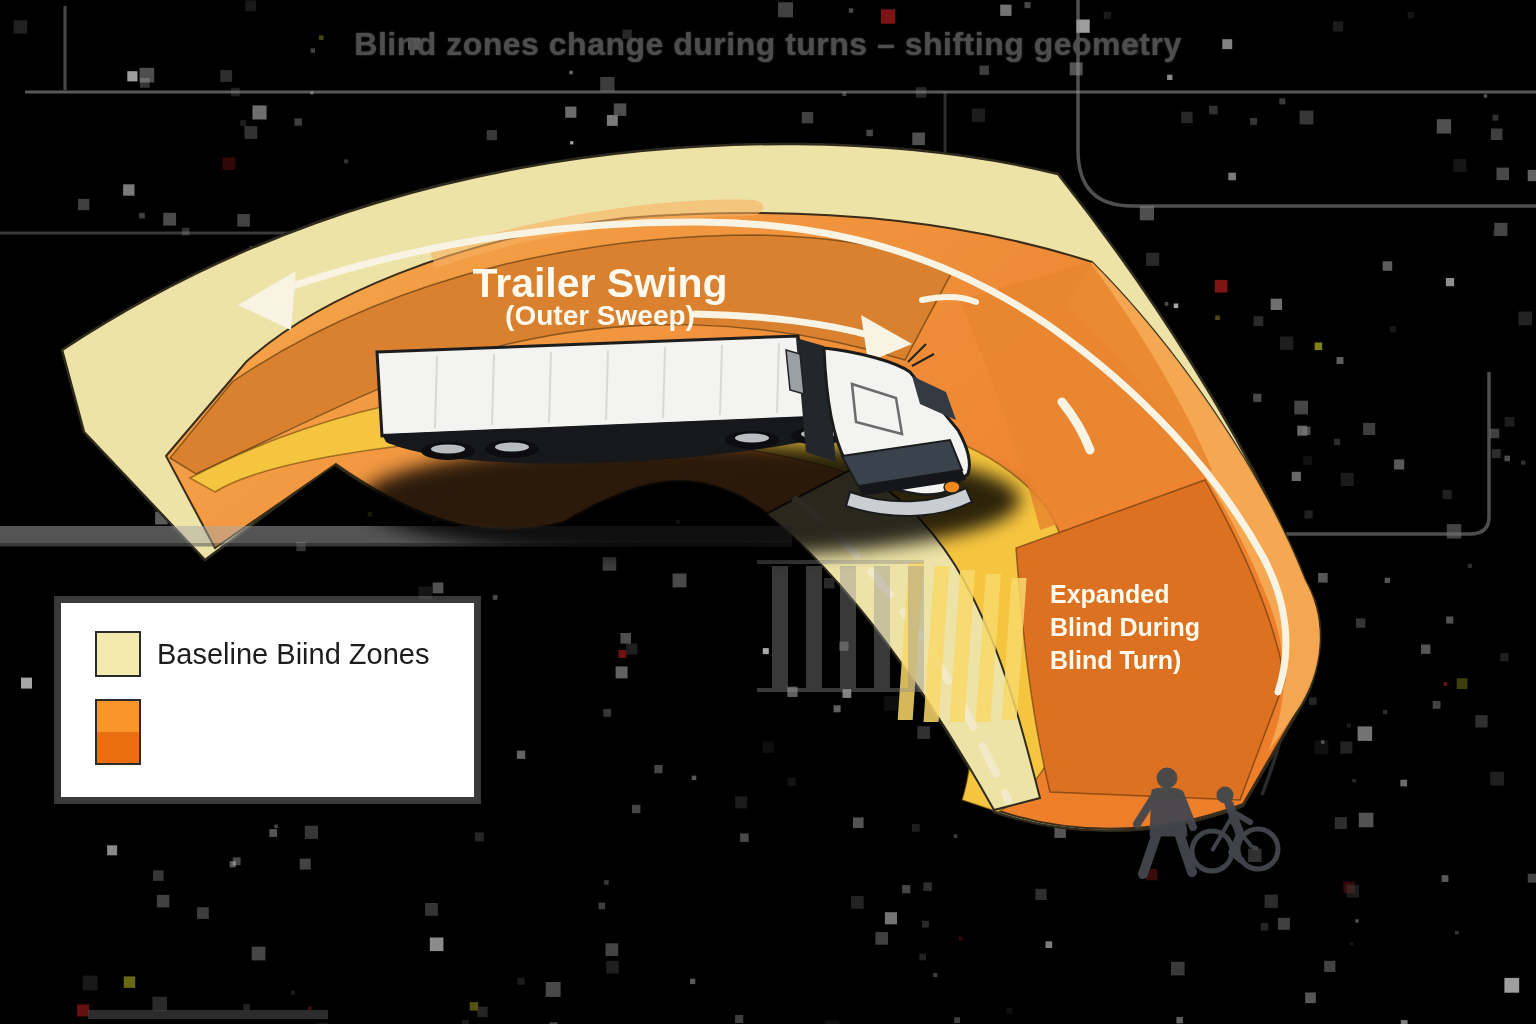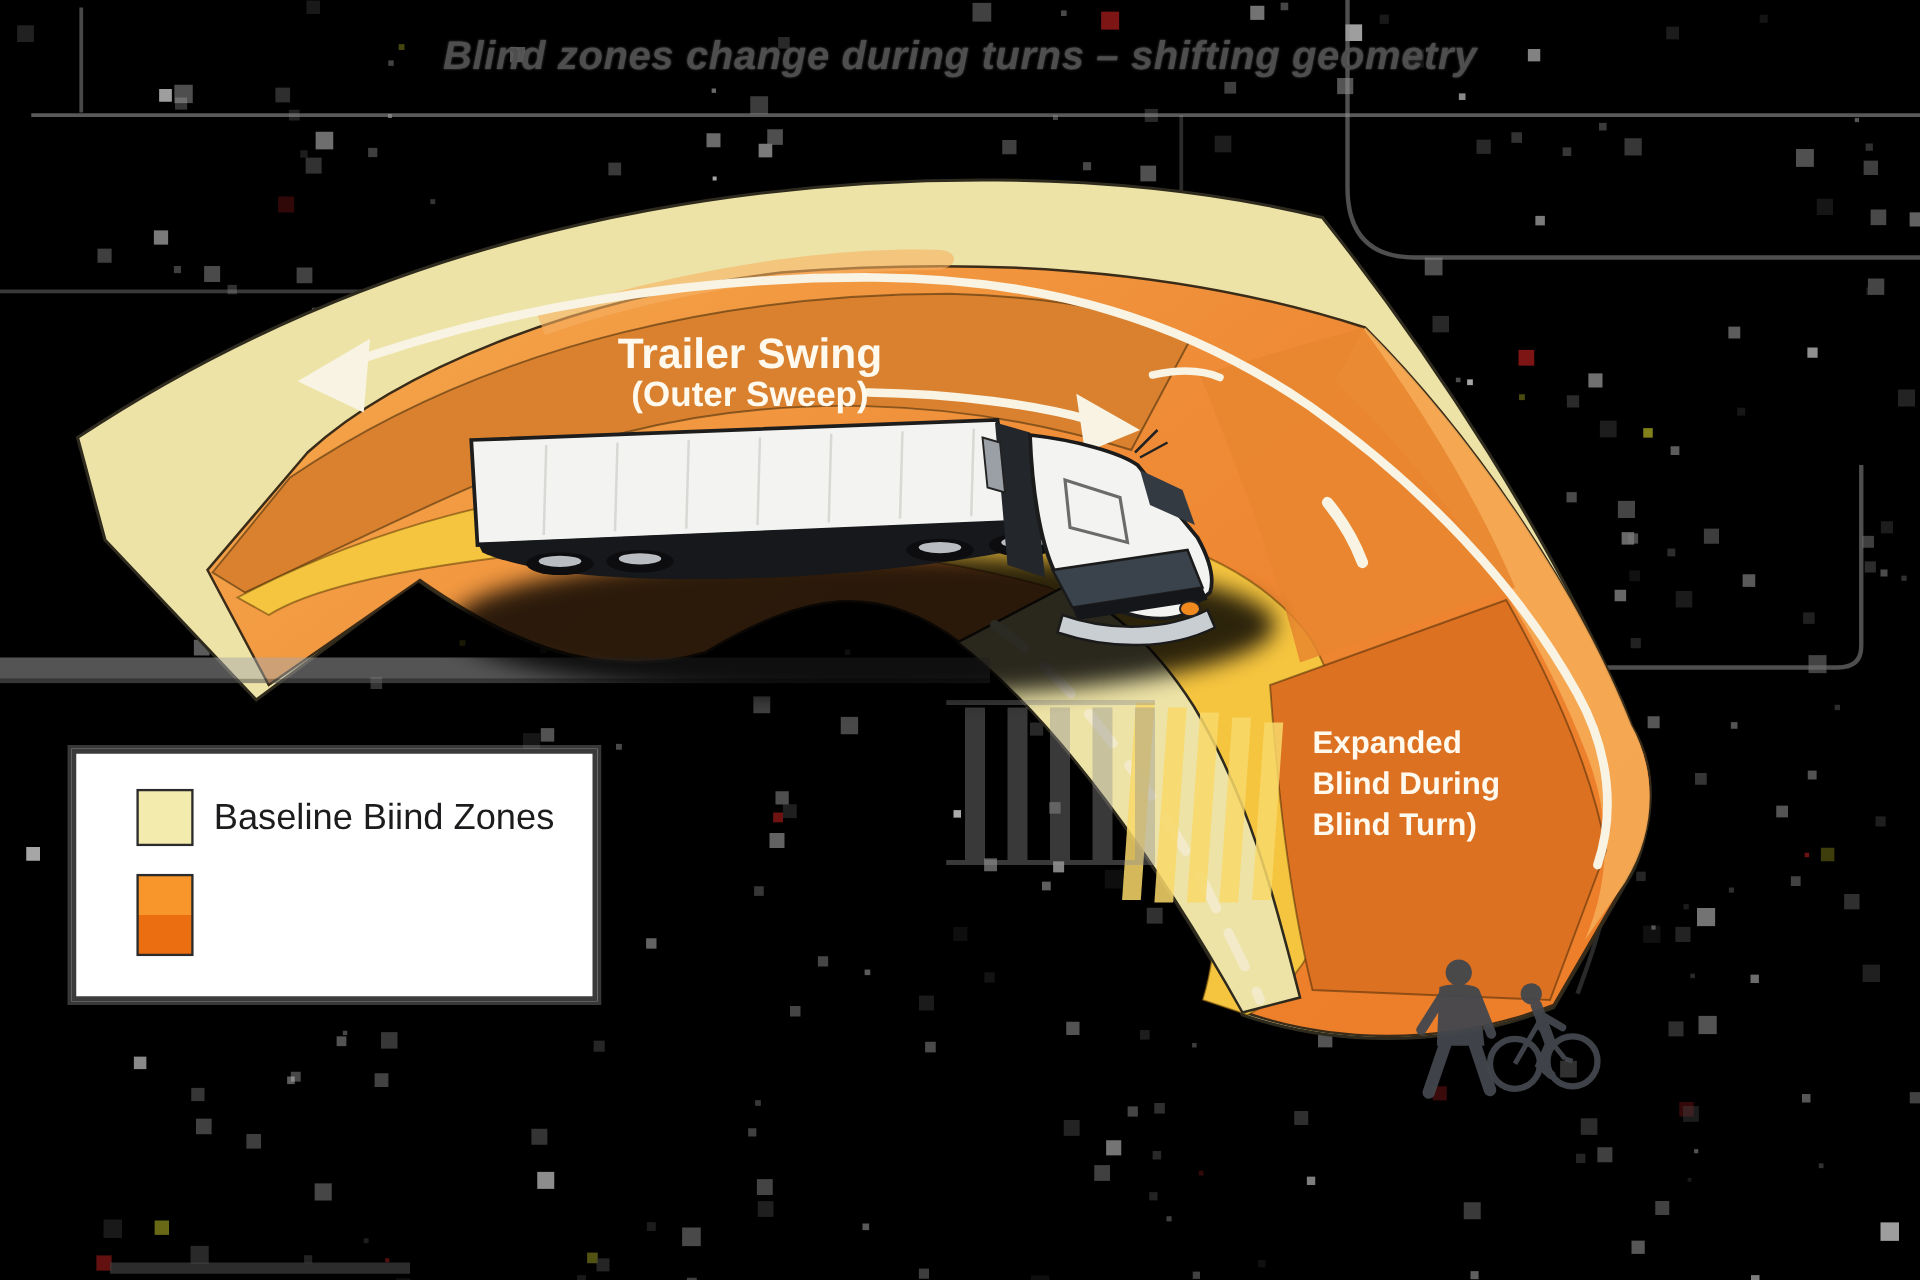--- a/index.html
+++ b/index.html
@@ -2,30 +2,30 @@
 <html><head>
 <meta charset="utf-8">
 <style>
   html,body{margin:0;padding:0;background:#000;}
   #stage{position:relative;width:1536px;height:1024px;overflow:hidden;background:#000;
          font-family:"Liberation Sans", sans-serif;}
   #artwork{position:absolute;left:0;top:0;width:1536px;height:1024px;}
   .lbl{position:absolute;color:#FFF9EE;font-weight:bold;}
   #title{position:absolute;left:0;top:26px;width:1536px;text-align:center;
          font-size:32px;font-weight:bold;color:#4e4e4e;letter-spacing:.5px;
-         text-shadow:0 0 2px rgba(140,140,140,.55);font-style:italic;}
+         text-shadow:0 0 2px rgba(140,140,140,.55);}
   #trailer-swing-label{left:430px;top:266px;width:340px;text-align:center;}
-  #trailer-swing-label .l1{font-size:34px;line-height:34px;}
+  #trailer-swing-label .l1{font-size:41px;line-height:34px;}
   #trailer-swing-label .l2{font-size:28px;line-height:32px;font-weight:600;}
   #expanded-label{left:1050px;top:578px;width:260px;text-align:left;
                   font-size:25px;line-height:33px;}
   #legend{position:absolute;left:57px;top:599px;width:421px;height:202px;
           background:#ffffff;border:4px solid #3b3b3b;box-sizing:border-box;
           box-shadow:0 0 0 3px rgba(160,160,160,.35);}
-  .legend-row{position:absolute;left:48px;display:flex;align-items:center;}
+  .legend-row{position:absolute;left:34px;display:flex;align-items:center;}
   .legend-row .swatch{flex:0 0 auto;}
   .legend-row .txt{margin-left:16px;font-size:29px;color:#1c1c1e;line-height:32px;}
   #legend-row-1{top:28px;}
   #legend-row-2{top:96px;}
 </style>
 </head>
 <body>
 
 <div id="stage">
 

